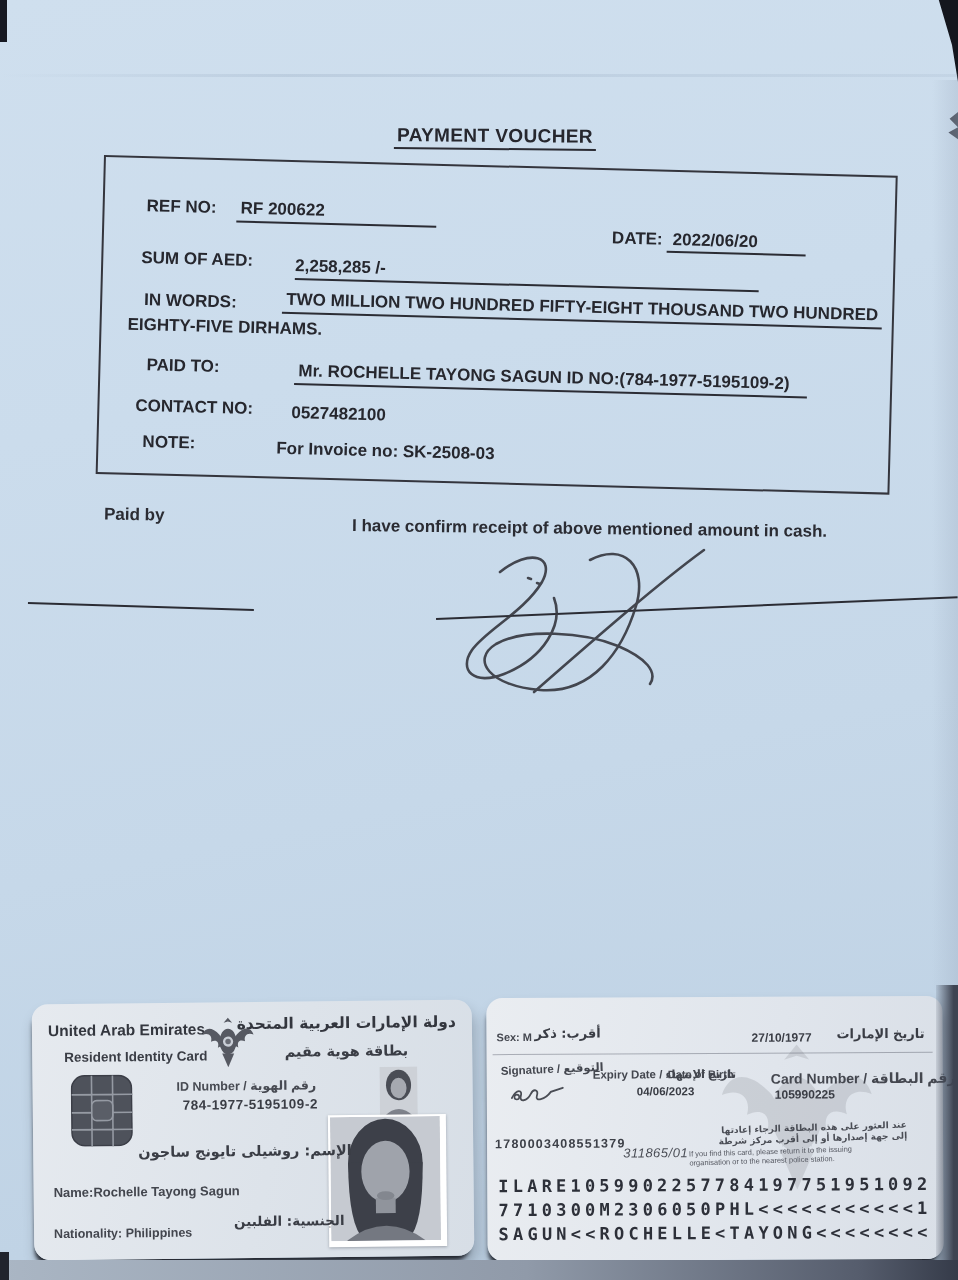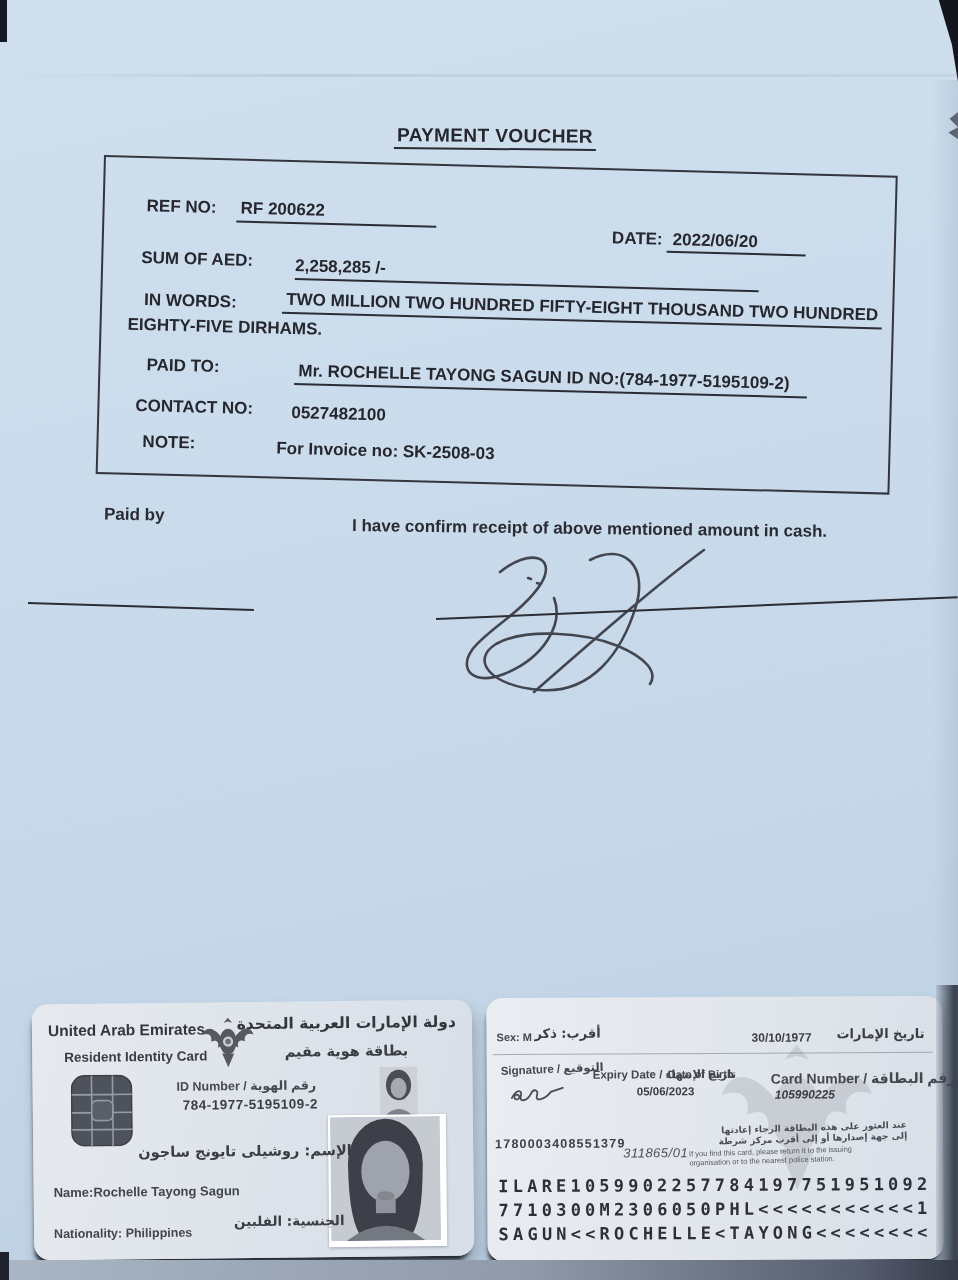--- a/index.html
+++ b/index.html
@@ -80,21 +80,21 @@
   .cb-sex-ar{left:48px;top:28px;font-size:13px;font-weight:bold;color:#3a3d45;}
   .cb-dob-l{left:181px;top:35px;font-size:11px;font-weight:bold;color:#44474f;margin-top:36px;}
   .cb-dob-v{left:265px;top:34px;font-size:12px;font-weight:bold;color:#3a3d45;}
   .cb-dob-ar{left:350px;top:30px;font-size:13px;font-weight:bold;color:#3a3d45;}
   .cb-div{left:6px;top:56px;width:440px;border-top:1.5px solid rgba(90,95,108,.45);}
   .cb-sig-l{left:14px;top:64px;font-size:11.5px;font-weight:bold;color:#44474f;transform:rotate(-2deg);}
   .cb-sig{left:22px;top:82px;}
   .cb-exp-l{left:106px;top:70px;font-size:11.5px;font-weight:bold;color:#44474f;}
   .cb-exp-v{left:150px;top:88px;font-size:11.5px;font-weight:bold;color:#3a3d45;}
   .cb-cn-l{left:244px;top:74px;font-size:14px;font-weight:bold;color:#44474f;margin-left:40px;}
-  .cb-cn-v{left:288px;top:91px;font-size:12px;font-weight:bold;color:#3a3d45;font-style:italic;}
+  .cb-cn-v{left:288px;top:91px;font-size:12px;font-weight:bold;color:#3a3d45;}
   .cb-falcon{left:235px;top:38px;opacity:.13;}
   .cb-ser1{left:8px;top:139px;font-size:12.5px;font-weight:bold;letter-spacing:1.2px;color:#3d4048;}
   .cb-ser2{left:136px;top:148px;font-size:13px;color:#4a4d55;letter-spacing:.5px;font-style:italic;}
   .cb-ret-ar{right:36px;top:126px;width:190px;font-size:9px;font-weight:bold;line-height:10.5px;text-align:right;color:#4a4d55;transform:rotate(-1.5deg);}
   .cb-ret-en{left:202px;top:151px;width:185px;font-size:7.5px;line-height:8.8px;color:#565962;transform:rotate(-1.5deg);}
   .mrz{font-family:"DejaVu Sans Mono",monospace;font-weight:bold;font-size:17px;letter-spacing:4.2px;color:#2d3039;white-space:nowrap;}
   .cb-mrz1{left:11px;top:178px;}
   .cb-mrz2{left:11px;top:202px;}
   .cb-mrz3{left:11px;top:226px;}
 </style>
@@ -210,31 +210,31 @@
         <ellipse cx="30" cy="32" rx="10" ry="15"></ellipse>
         <path d="M20 24 C 11 14 3 15 0 24 C 7 21 12 25 10 32 C 16 29 20 32 18 39 C 23 36 26 38 24 45 L 29 40 z"></path>
         <path d="M40 24 C 49 14 57 15 60 24 C 53 21 48 25 50 32 C 44 29 40 32 42 39 C 37 36 34 38 36 45 L 31 40 z"></path>
         <path d="M23 46 L30 62 L37 46 z"></path>
       </g>
     </svg>
 
     <div class="cb-sex-en">Sex: M</div>
     <div class="cb-sex-ar ar">أقرب: ذكر</div>
     <div class="cb-dob-l">Date of Birth</div>
-    <div class="cb-dob-v">30/10/1977</div>
+    <div class="cb-dob-v">27/10/1977</div>
     <div class="cb-dob-ar ar">تاريخ الإمارات</div>
     <div class="cb-div"></div>
 
     <div class="cb-sig-l nw">Signature / التوقيع</div>
     <svg class="cb-sig" width="58" height="26" viewBox="0 0 58 26">
       <path d="M3 18 C 8 8 14 10 12 16 C 10 22 18 22 22 14 C 25 8 30 10 28 16 C 26 22 36 20 42 12 L 54 8" fill="none" stroke="#4a4d55" stroke-width="1.8" stroke-linecap="round"></path>
       <circle cx="8" cy="17" r="2.4" fill="none" stroke="#4a4d55" stroke-width="1.6"></circle>
     </svg>
     <div class="cb-exp-l nw">Expiry Date / تاريخ الإنتهاء</div>
-    <div class="cb-exp-v">05/06/2023</div>
+    <div class="cb-exp-v">04/06/2023</div>
     <div class="cb-cn-l nw">Card Number / رقم البطاقة</div>
     <div class="cb-cn-v">105990225</div>
 
     <div class="cb-ser1">1780003408551379</div>
     <div class="cb-ser2">311865/01</div>
     <div class="cb-ret-ar ar">عند العثور على هذه البطاقة الرجاء إعادتها إلى جهة إصدارها أو إلى أقرب مركز شرطة</div>
     <div class="cb-ret-en">If you find this card, please return it to the issuing organisation or to the nearest police station.</div>
 
     <div class="mrz cb-mrz1">ILARE1059902257784197751951092</div>
     <div class="mrz cb-mrz2">7710300M2306050PHL&lt;&lt;&lt;&lt;&lt;&lt;&lt;&lt;&lt;&lt;&lt;1</div>

